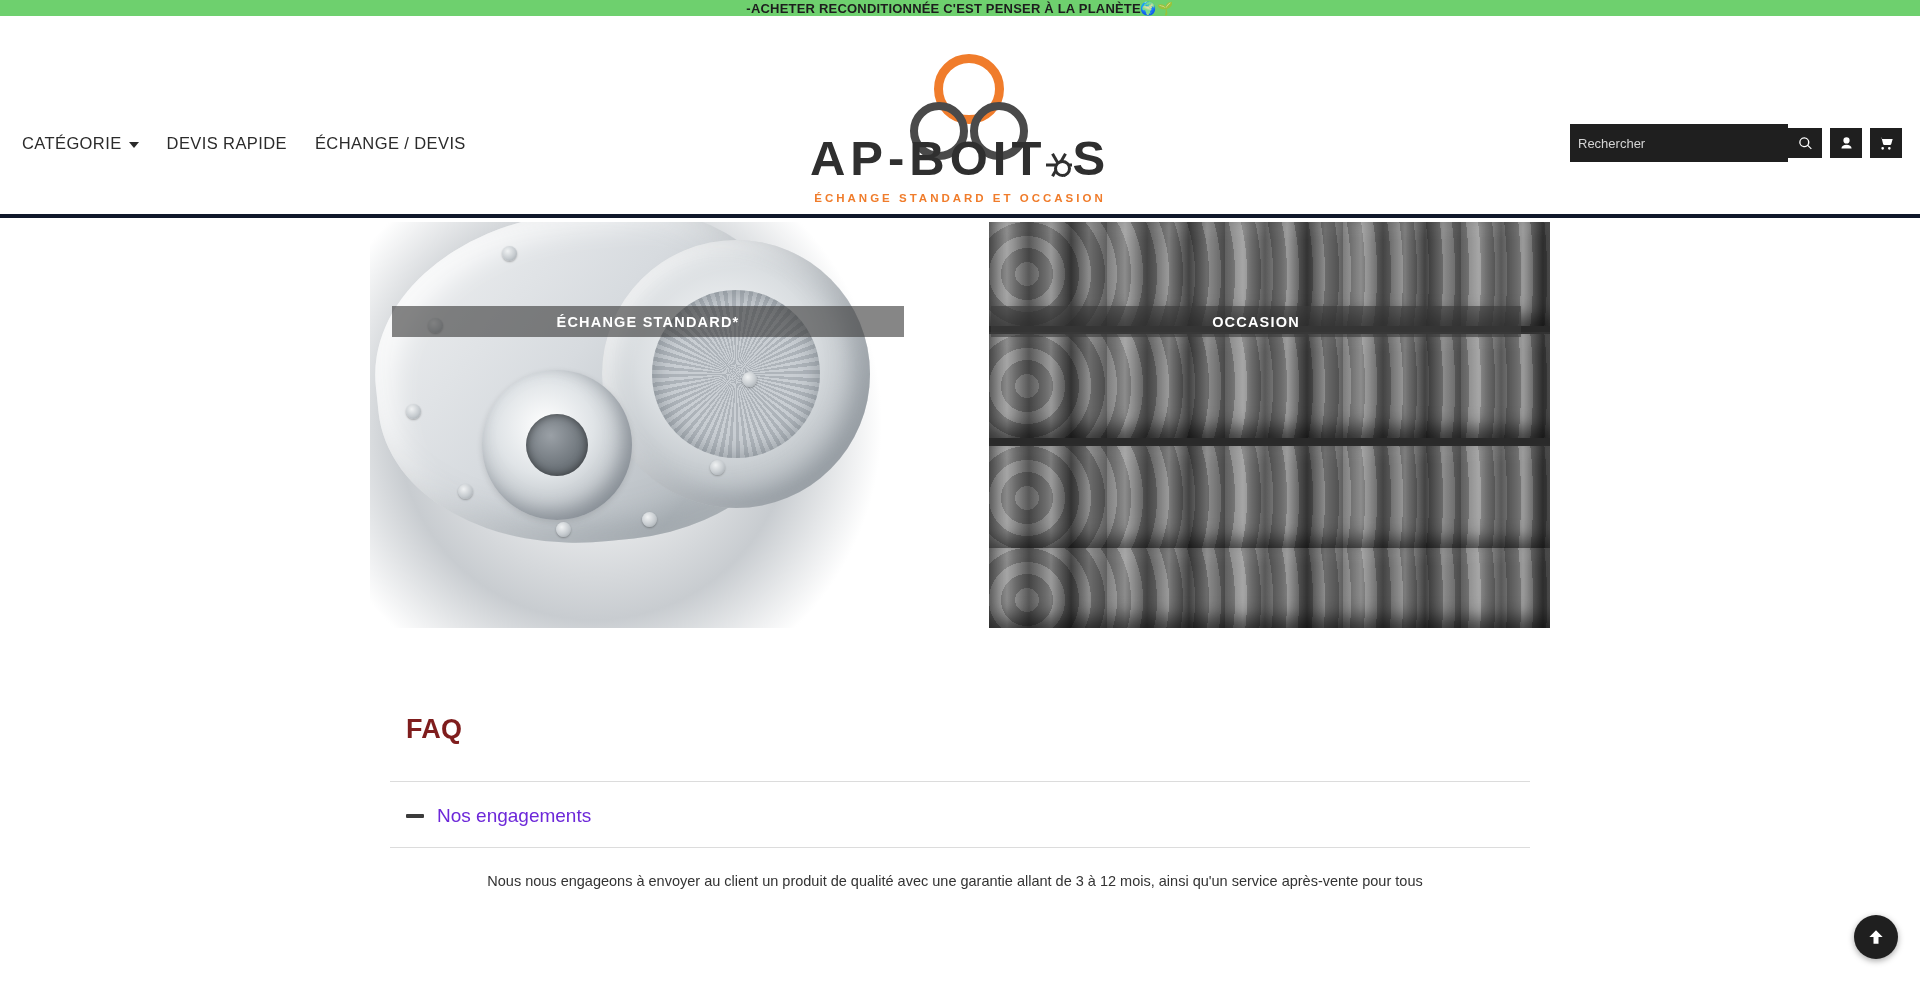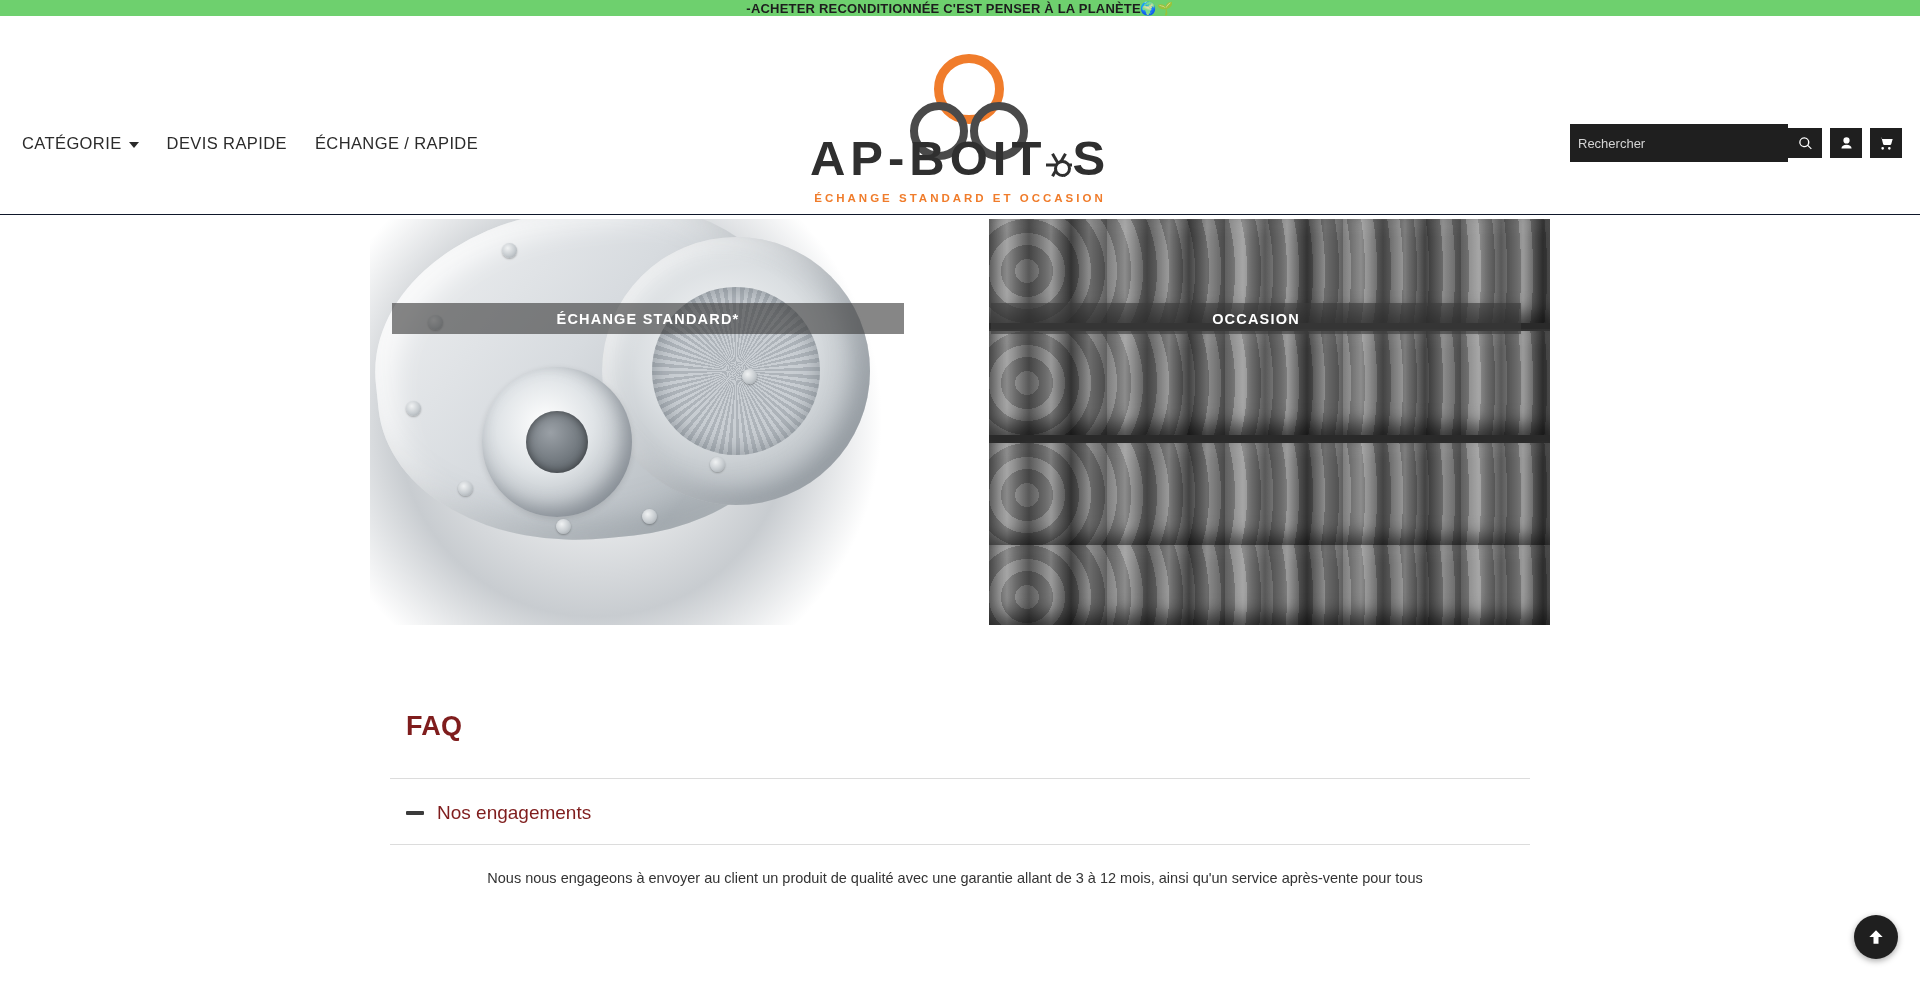--- a/index.html
+++ b/index.html
@@ -26,21 +26,21 @@
     font-size: 13px;
     font-weight: bold;
     letter-spacing: .2px;
   }
 
   
   .header {
     position: relative;
     height: 198px;
     background: #ffffff;
-    border-bottom: 1px solid #0f172a;
+    border-bottom: 4px solid #0f172a;
   }
   .nav {
     position: absolute;
     left: 22px;
     top: 118px;
     display: flex;
     align-items: center;
     gap: 28px;
   }
   .nav-item {
@@ -352,21 +352,21 @@
     cursor: pointer;
   }
   .faq-toggle {
     width: 18px; height: 4px;
     background: #3b3b3b;
     border-radius: 1px;
     flex: 0 0 auto;
   }
   .faq-q {
     font-size: 19px;
-    color: #7f1d1d;
+    color: #6d28d9;
   }
   .faq-body {
     border-top: 1px solid #dcdcdc;
     padding: 22px 60px 0 50px;
     font-size: 14.5px;
     line-height: 1.55;
     color: #333333;
     text-align: center;
   }
 
@@ -397,21 +397,21 @@
 
   <nav class="nav">
     <div class="nav-item">
       <span>CATÉGORIE</span>
       <span class="caret"></span>
     </div>
     <div class="nav-item">
       <span>DEVIS RAPIDE</span>
     </div>
     <div class="nav-item">
-      <span>ÉCHANGE / RAPIDE</span>
+      <span>ÉCHANGE / DEVIS</span>
     </div>
   </nav>
 
   <div class="logo">
     <div class="logo-gears">
       <div class="gear gear-big"></div>
       <div class="gear gear-mid"></div>
       <div class="gear gear-mid2"></div>
     </div>
     <div class="logo-word">

